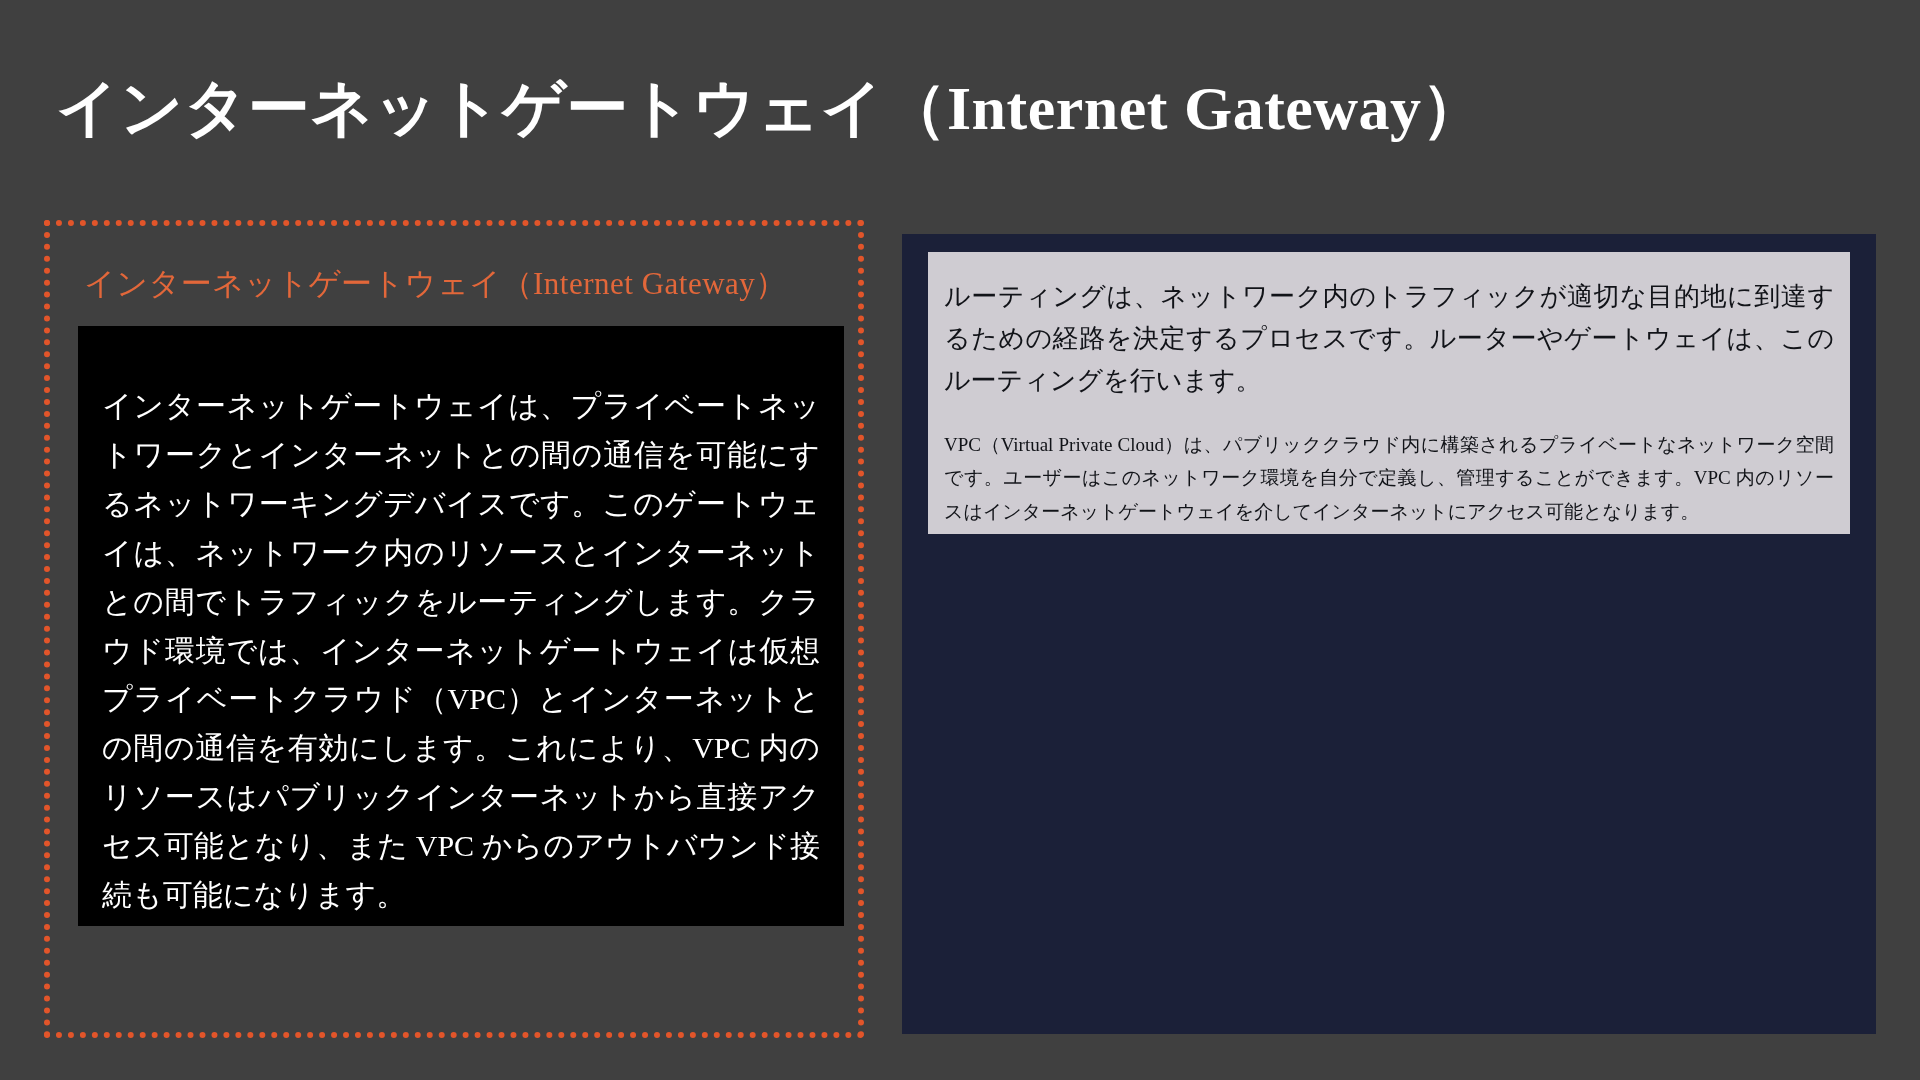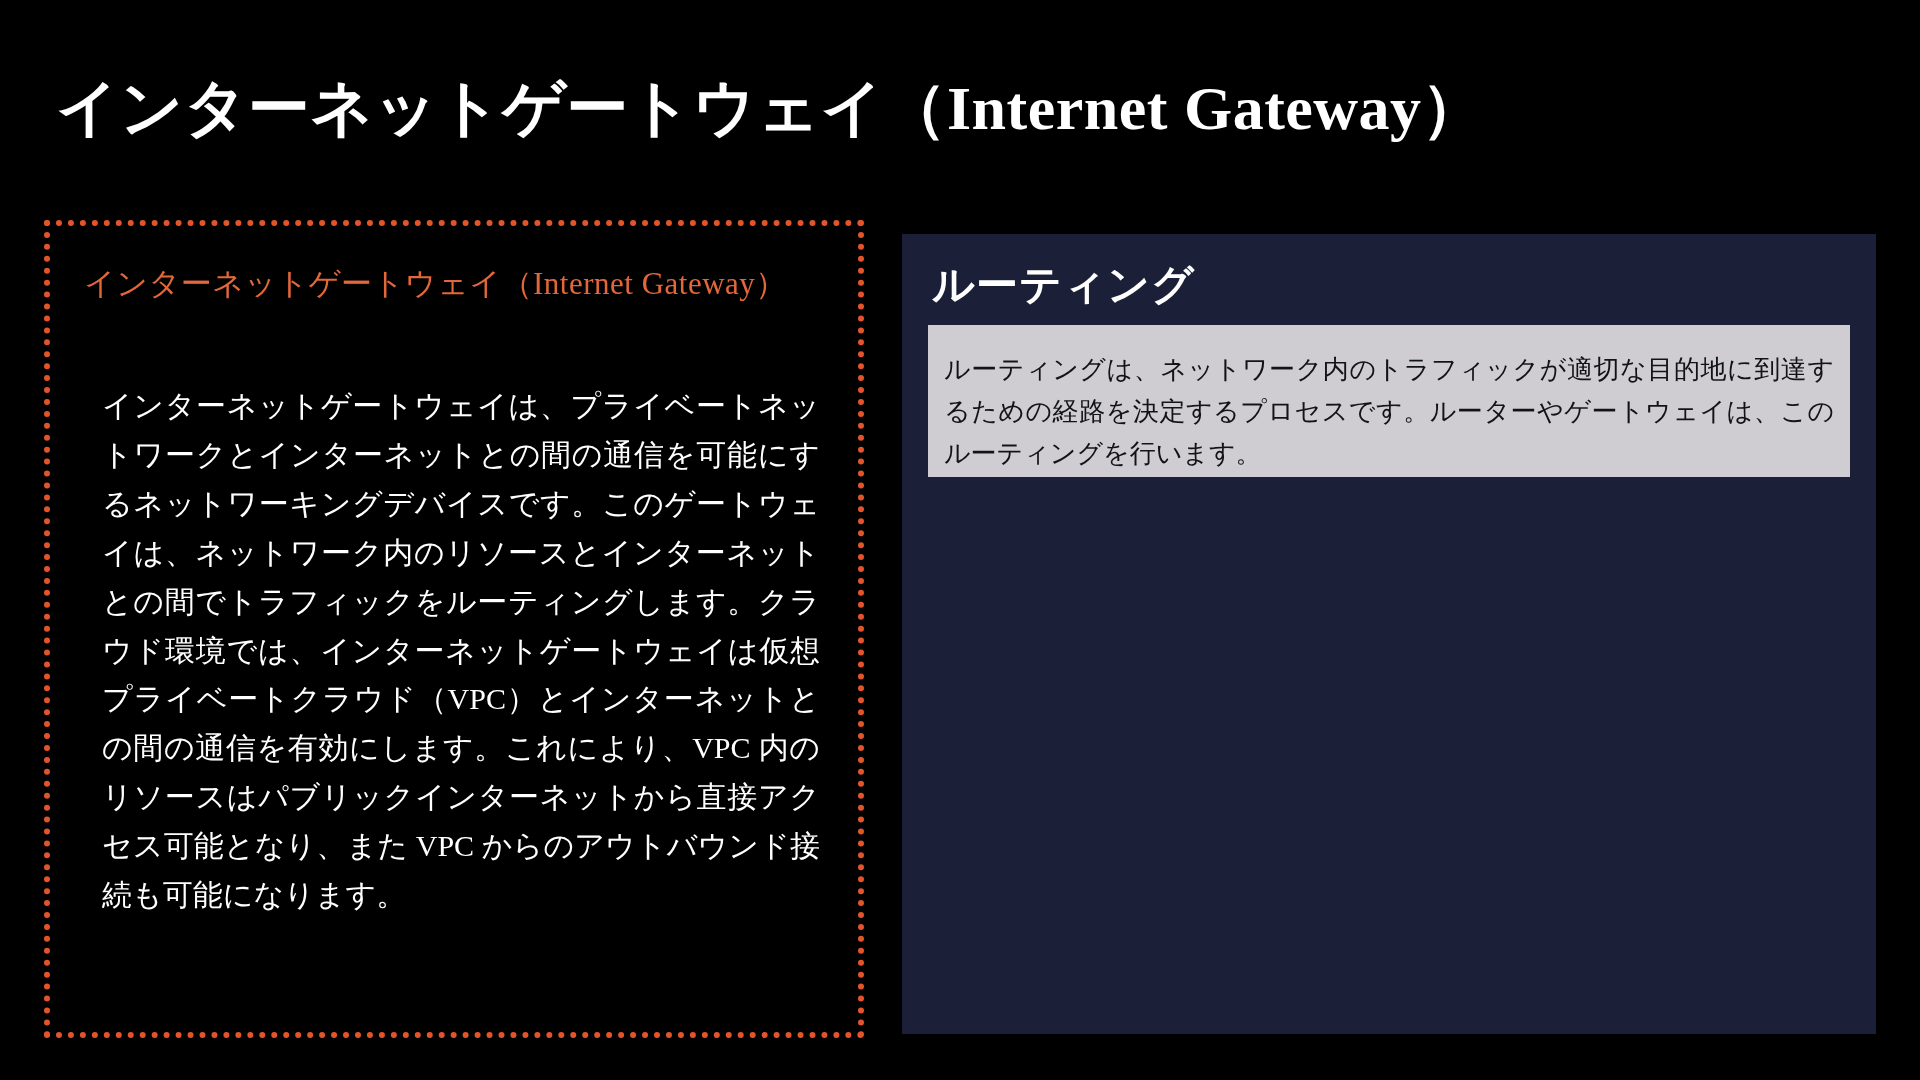--- a/index.html
+++ b/index.html
@@ -11,21 +11,21 @@
     width: 1920px;
     height: 1080px;
     overflow: hidden;
     font-family: "Liberation Serif", "DejaVu Serif", serif;
     color: #ffffff;
   }
   .slide {
     position: relative;
     width: 1920px;
     height: 1080px;
-    background: #000000;
+    background: #404040;
     box-sizing: border-box;
   }
 
   
   .slide-title {
     position: absolute;
     left: 56px;
     top: 28px;
     width: 1810px;
     font-size: 62px;
@@ -121,20 +121,20 @@
 
   <section class="left-panel">
     <div class="left-heading">インターネットゲートウェイ（Internet Gateway）</div>
     <div class="left-body-box">
       <p class="left-body">インターネットゲートウェイは、プライベートネットワークとインターネットとの間の通信を可能にするネットワーキングデバイスです。このゲートウェイは、ネットワーク内のリソースとインターネットとの間でトラフィックをルーティングします。クラウド環境では、インターネットゲートウェイは仮想プライベートクラウド（VPC）とインターネットとの間の通信を有効にします。これにより、VPC 内のリソースはパブリックインターネットから直接アクセス可能となり、また VPC からのアウトバウンド接続も可能になります。</p>
     </div>
   </section>
 
   <section class="right-panel">
 
-    <h2 class="section-heading">ルーティング</h2>
     <div class="section-body body-routing">ルーティングは、ネットワーク内のトラフィックが適切な目的地に到達するための経路を決定するプロセスです。ルーターやゲートウェイは、このルーティングを行います。</div>
 
+    <div class="section-body body-vpc">VPC（Virtual Private Cloud）は、パブリッククラウド内に構築されるプライベートなネットワーク空間です。ユーザーはこのネットワーク環境を自分で定義し、管理することができます。VPC 内のリソースはインターネットゲートウェイを介してインターネットにアクセス可能となります。</div>
 
 
   </section>
 
 </div>
 
 </body></html>

